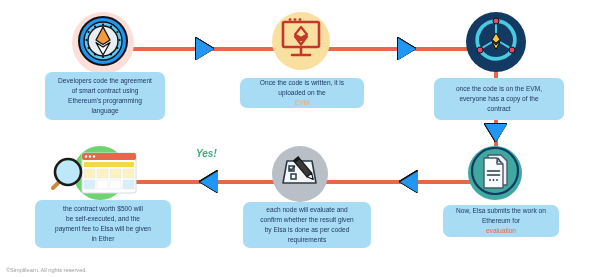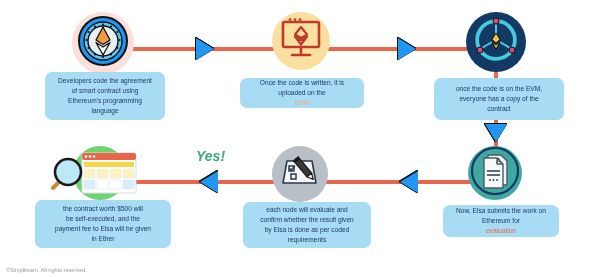--- a/index.html
+++ b/index.html
@@ -87,21 +87,21 @@
     box-sizing: border-box;
   }
   .caption span { display: block; }
   .hl-orange { color: #f0a868; }
   .hl-red    { color: #e8674a; }
 
   
   .yes-label {
     position: absolute;
     color: #3aaa7a;
-    font-size: 14px;
+    font-size: 10px;
     font-style: italic;
     font-weight: bold;
     white-space: nowrap;
   }
 
   
   .footer-bar {
     position: absolute;
     left: 0; bottom: 0;
     width: 600px;

